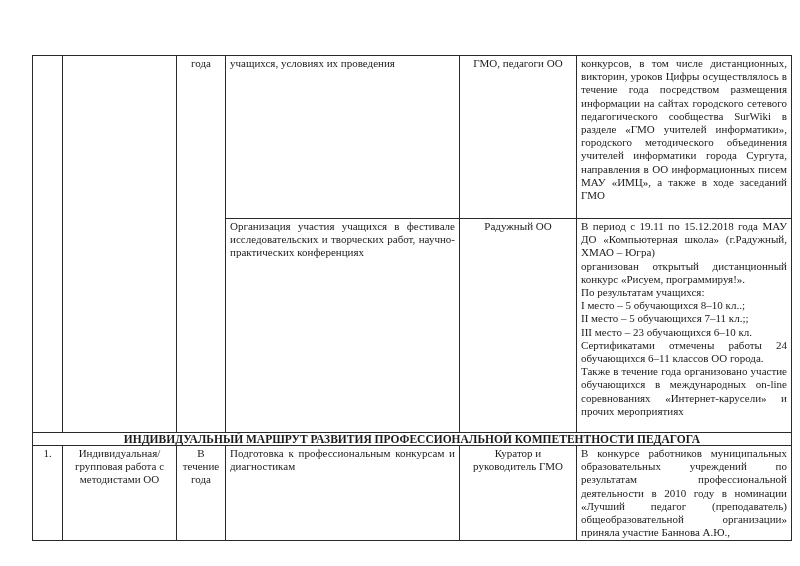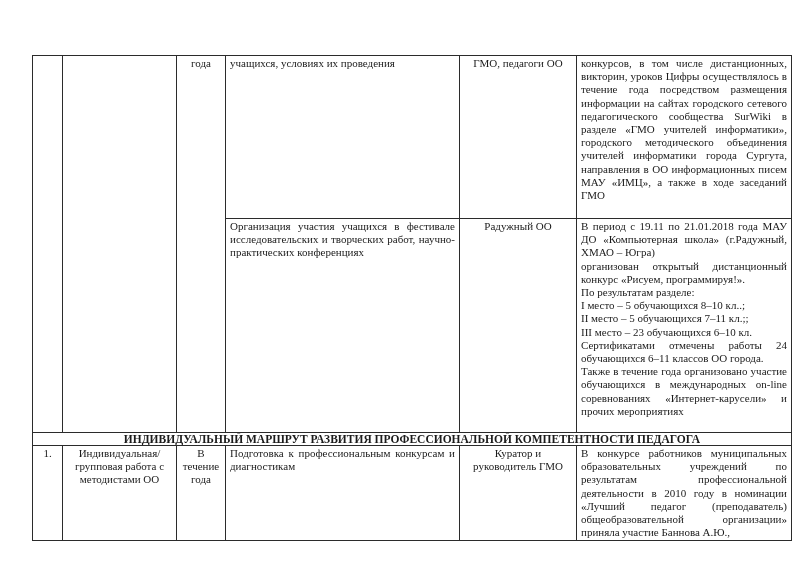--- a/index.html
+++ b/index.html
@@ -81,23 +81,23 @@
     </tr>
 
     <tr class="r2">
       <td class="justify">
         <span>Организация участия учащихся в фестивале исследовательских и творческих работ, научно-практических конференциях</span>
       </td>
       <td class="center">
         <span>Радужный ОО</span>
       </td>
       <td>
-        <div class="para">В период с 19.11 по 21.01.2018 года МАУ ДО «Компьютерная школа» (г.Радужный, ХМАО – Югра)</div>
+        <div class="para">В период с 19.11 по 15.12.2018 года МАУ ДО «Компьютерная школа» (г.Радужный, ХМАО – Югра)</div>
         <div class="para">организован открытый дистанционный конкурс «Рисуем, программируя!».</div>
-        <div class="para">По результатам разделе:</div>
+        <div class="para">По результатам учащихся:</div>
         <div class="para">I место – 5 обучающихся 8–10 кл..;</div>
         <div class="para">II место – 5 обучающихся 7–11 кл.;;</div>
         <div class="para">III место – 23 обучающихся 6–10 кл.</div>
         <div class="para">Сертификатами отмечены работы 24 обучающихся 6–11 классов ОО города.</div>
         <div class="para">Также в течение года организовано участие обучающихся в международных on-line соревнованиях «Интернет-карусели» и прочих мероприятиях</div>
       </td>
     </tr>
 
     <tr class="rhdr">
       <td colspan="6" class="hdr-cell">ИНДИВИДУАЛЬНЫЙ МАРШРУТ РАЗВИТИЯ ПРОФЕССИОНАЛЬНОЙ КОМПЕТЕНТНОСТИ ПЕДАГОГА</td>

